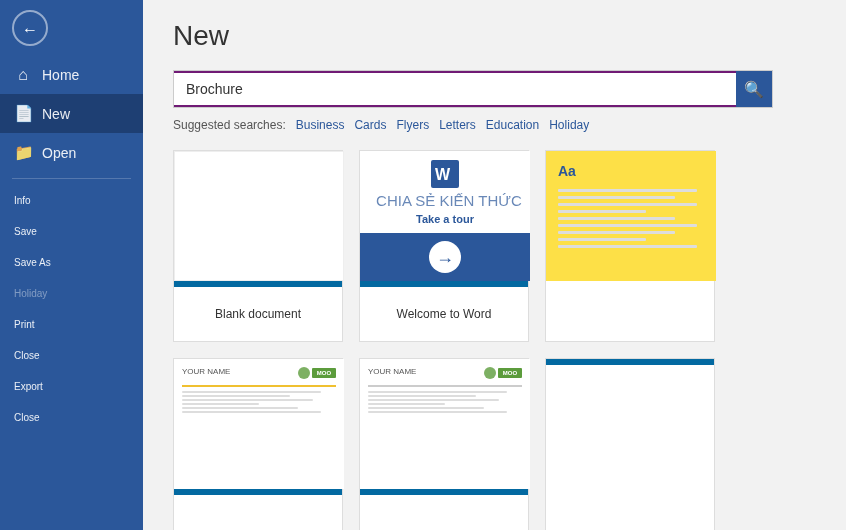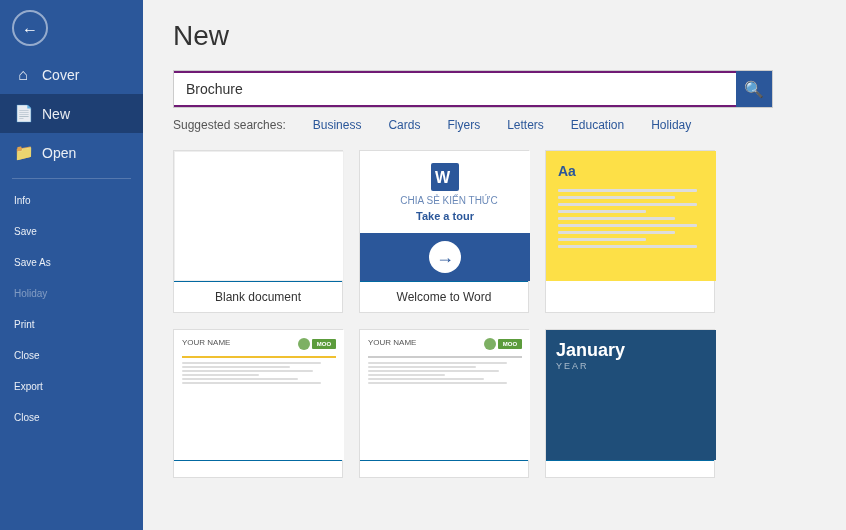--- a/index.html
+++ b/index.html
@@ -110,21 +110,21 @@
       justify-content: center;
       cursor: pointer;
       color: white;
       font-size: 16px;
     }
 
     
     .suggested {
       display: flex;
       align-items: center;
-      gap: 27px;
+      gap: 10px;
       font-size: 12px;
       color: #555;
       margin-bottom: 18px;
       flex-wrap: wrap;
     }
 
     .suggested-label {
       color: #555;
       font-size: 12px;
     }
@@ -155,25 +155,25 @@
       width: 170px;
       height: 130px;
       display: flex;
       align-items: center;
       justify-content: center;
       overflow: hidden;
       background: white;
     }
 
     .template-label {
-      padding: 8px 8px;
+      padding: 20px 8px;
       font-size: 12px;
       color: #333;
       text-align: center;
-      border-top: 1px solid #0369a1;
+      border-top: 6px solid #0369a1;
     }
 
     
     .blank-thumb {
       width: 100%;
       height: 100%;
       background: white;
       border: 1px solid #eee;
     }
 
@@ -311,21 +311,21 @@
 </head>
 <body>
 
 <div class="sidebar">
   <div class="sidebar-back">
     <span>←</span>
   </div>
 
   <div class="sidebar-item">
     <span class="sidebar-icon">⌂</span>
-    <span>Cover</span>
+    <span>Home</span>
   </div>
 
   <div class="sidebar-item active">
     <span class="sidebar-icon">📄</span>
     <span>New</span>
   </div>
 
   <div class="sidebar-item">
     <span class="sidebar-icon">📁</span>
     <span>Open</span>
@@ -393,21 +393,21 @@
         <div class="welcome-thumb">
           <div class="welcome-top">
             <div style="display:flex; align-items:center; gap:6px; margin-bottom:4px;">
               <svg width="28" height="28" viewBox="0 0 28 28">
                 <rect width="28" height="28" rx="2" fill="#2b579a"></rect>
                 <text x="4" y="20" font-size="16" font-weight="bold" fill="white" font-family="Arial">W</text>
               </svg>
             </div>
 
             <div style="position:relative; display:flex; flex-direction:column; align-items:center;">
-              <div style="font-size:10px; color:#2b579a; font-weight:500; text-align:center; opacity:0.7;margin-left:8px;">CHIA SẺ KIẾN THỨC</div>
+              <div style="font-size:15px; color:#2b579a; font-weight:500; text-align:center; opacity:0.7;margin-left:8px;">CHIA SẺ KIẾN THỨC</div>
             </div>
             <div style="font-size:11px; color:#2b579a; font-weight:600; margin-top:4px;">Take a tour</div>
           </div>
           <div class="welcome-bottom">
             <div class="arrow-circle">→</div>
           </div>
         </div>
       </div>
       <div class="template-label">Welcome to Word</div>
     </div>
@@ -473,23 +473,17 @@
             <div class="resume-line-sm" style="width:50%;"></div>
             <div class="resume-line-sm" style="width:75%;"></div>
             <div class="resume-line-sm" style="width:90%;"></div>
           </div>
         </div>
       </div>
       <div class="template-label"></div>
     </div>
 
     <div class="template-card">
-      <div class="template-thumb">
-        <div class="calendar-thumb">
-          <div class="cal-month">January</div>
-          <div class="cal-year">YEAR</div>
-        </div>
-      </div>
       <div class="template-label"></div>
     </div>
 
   </div>
 </div>
 
 </body></html>

